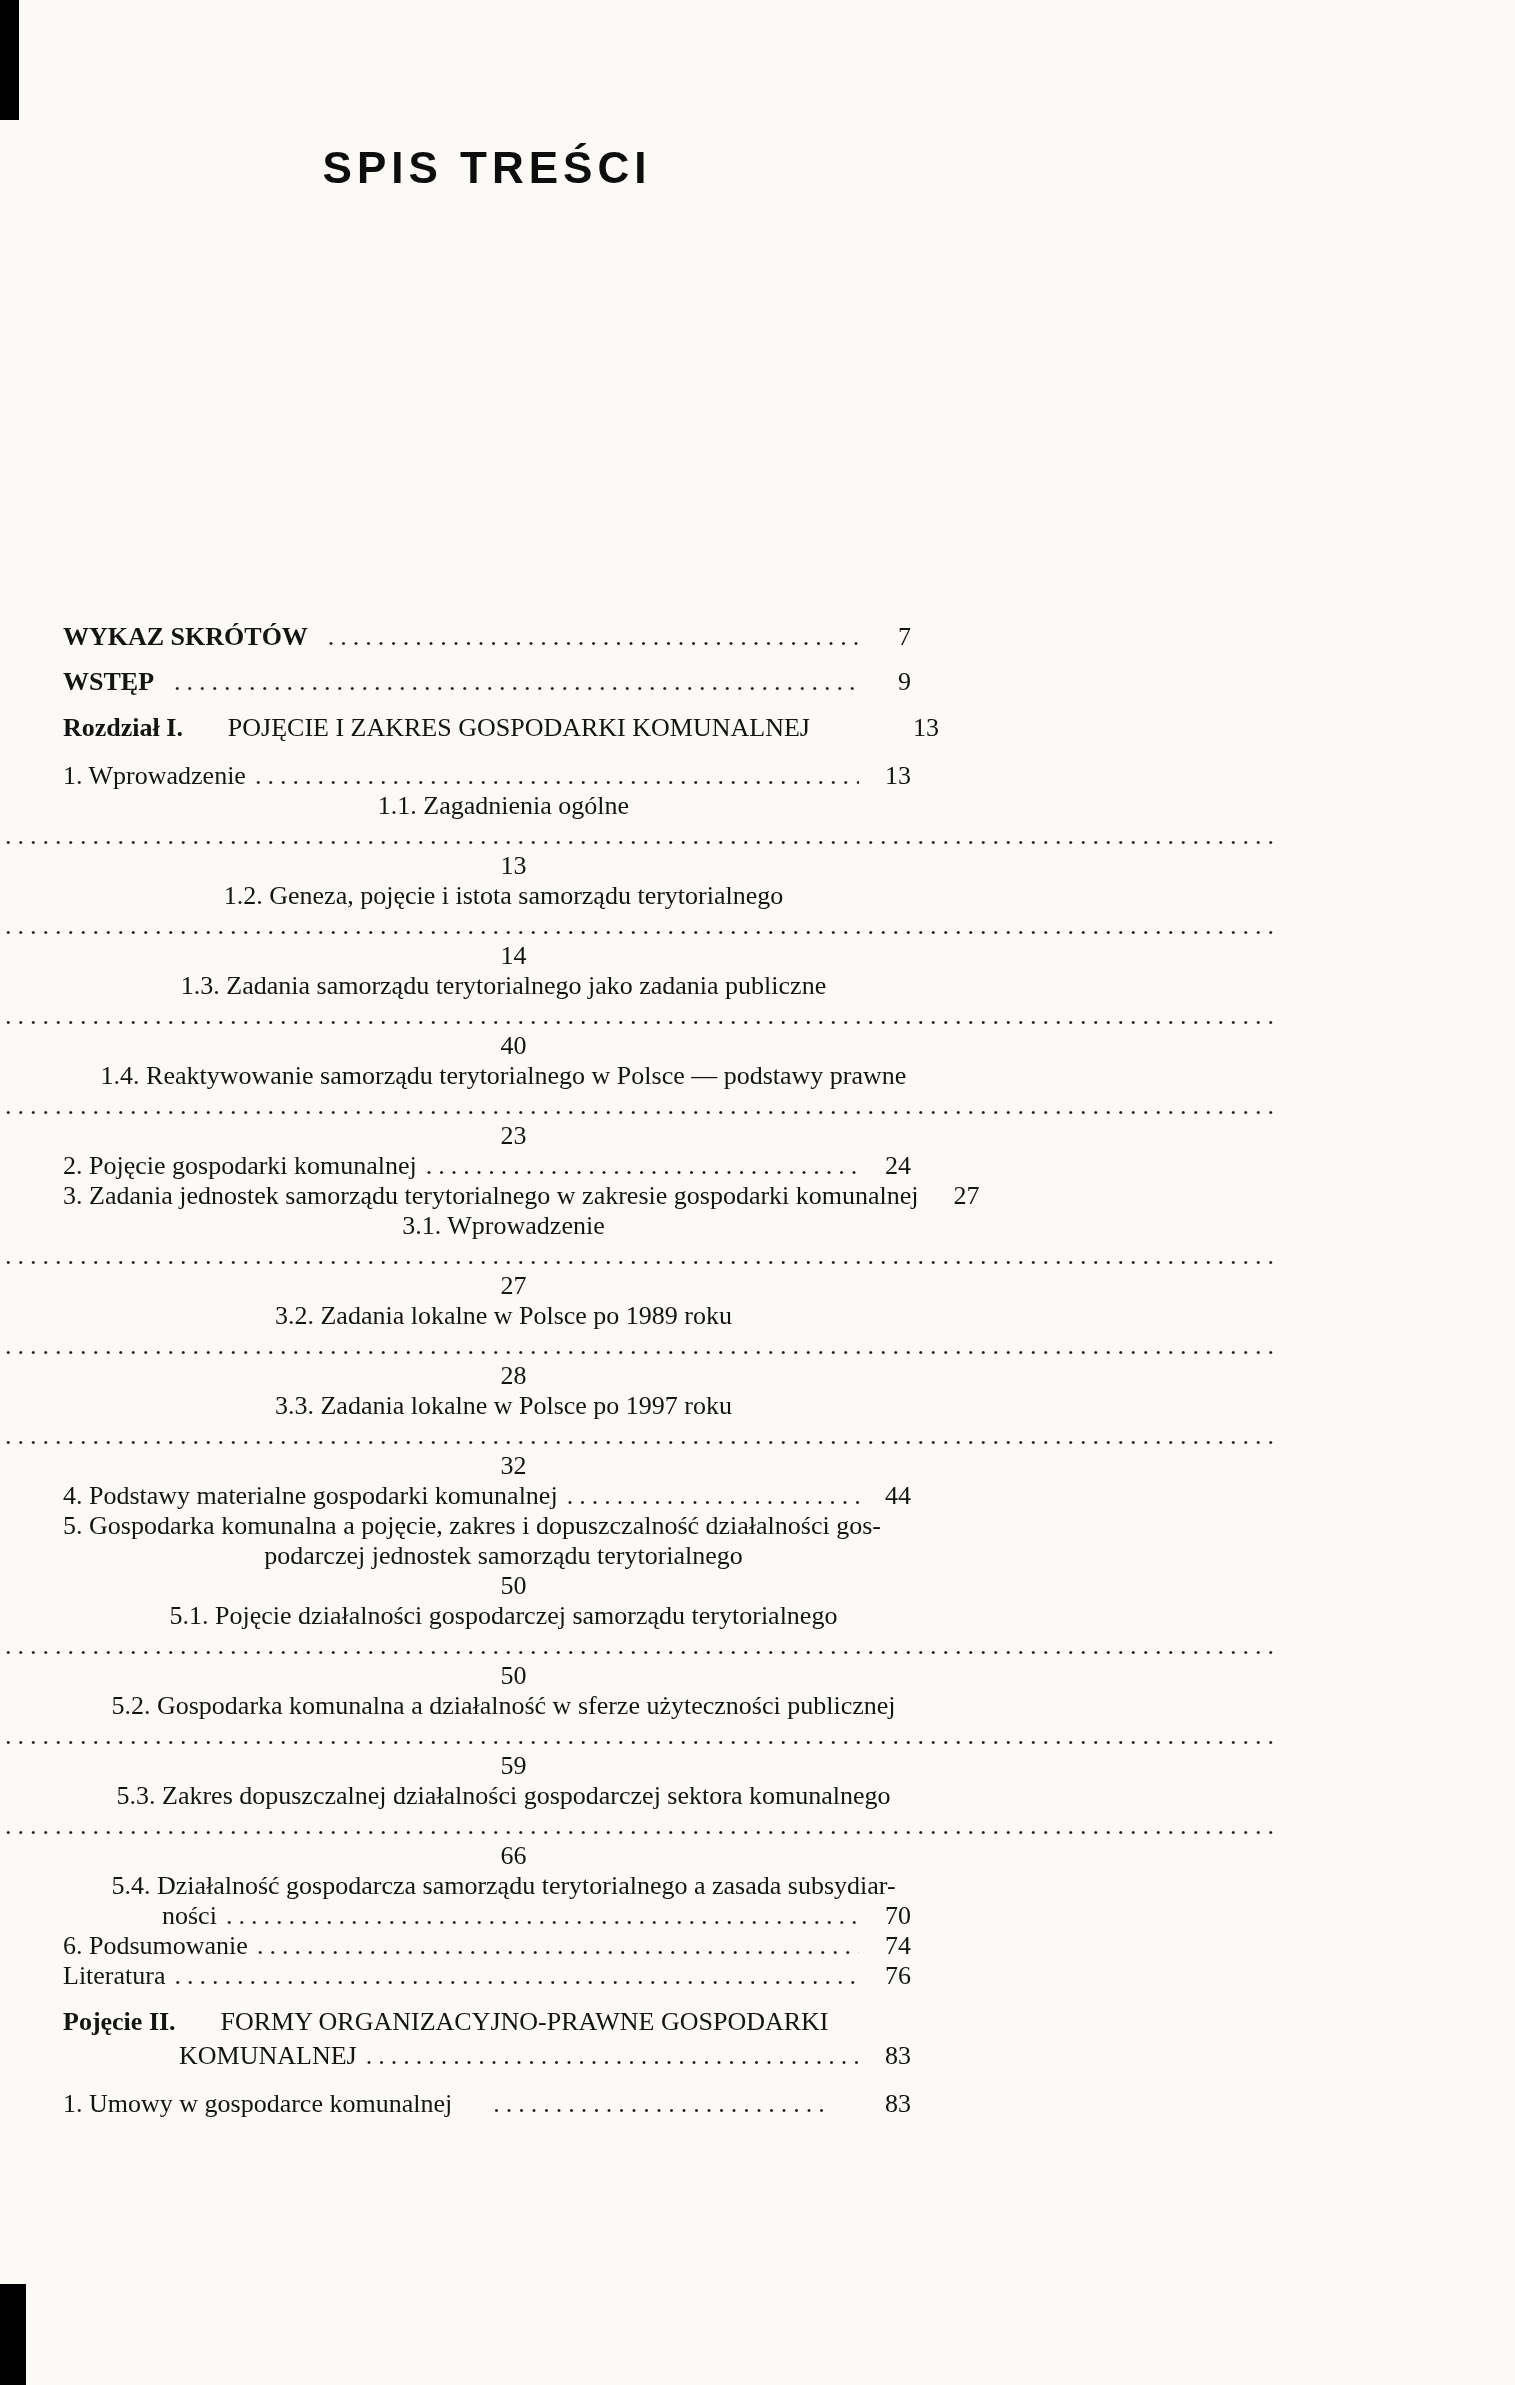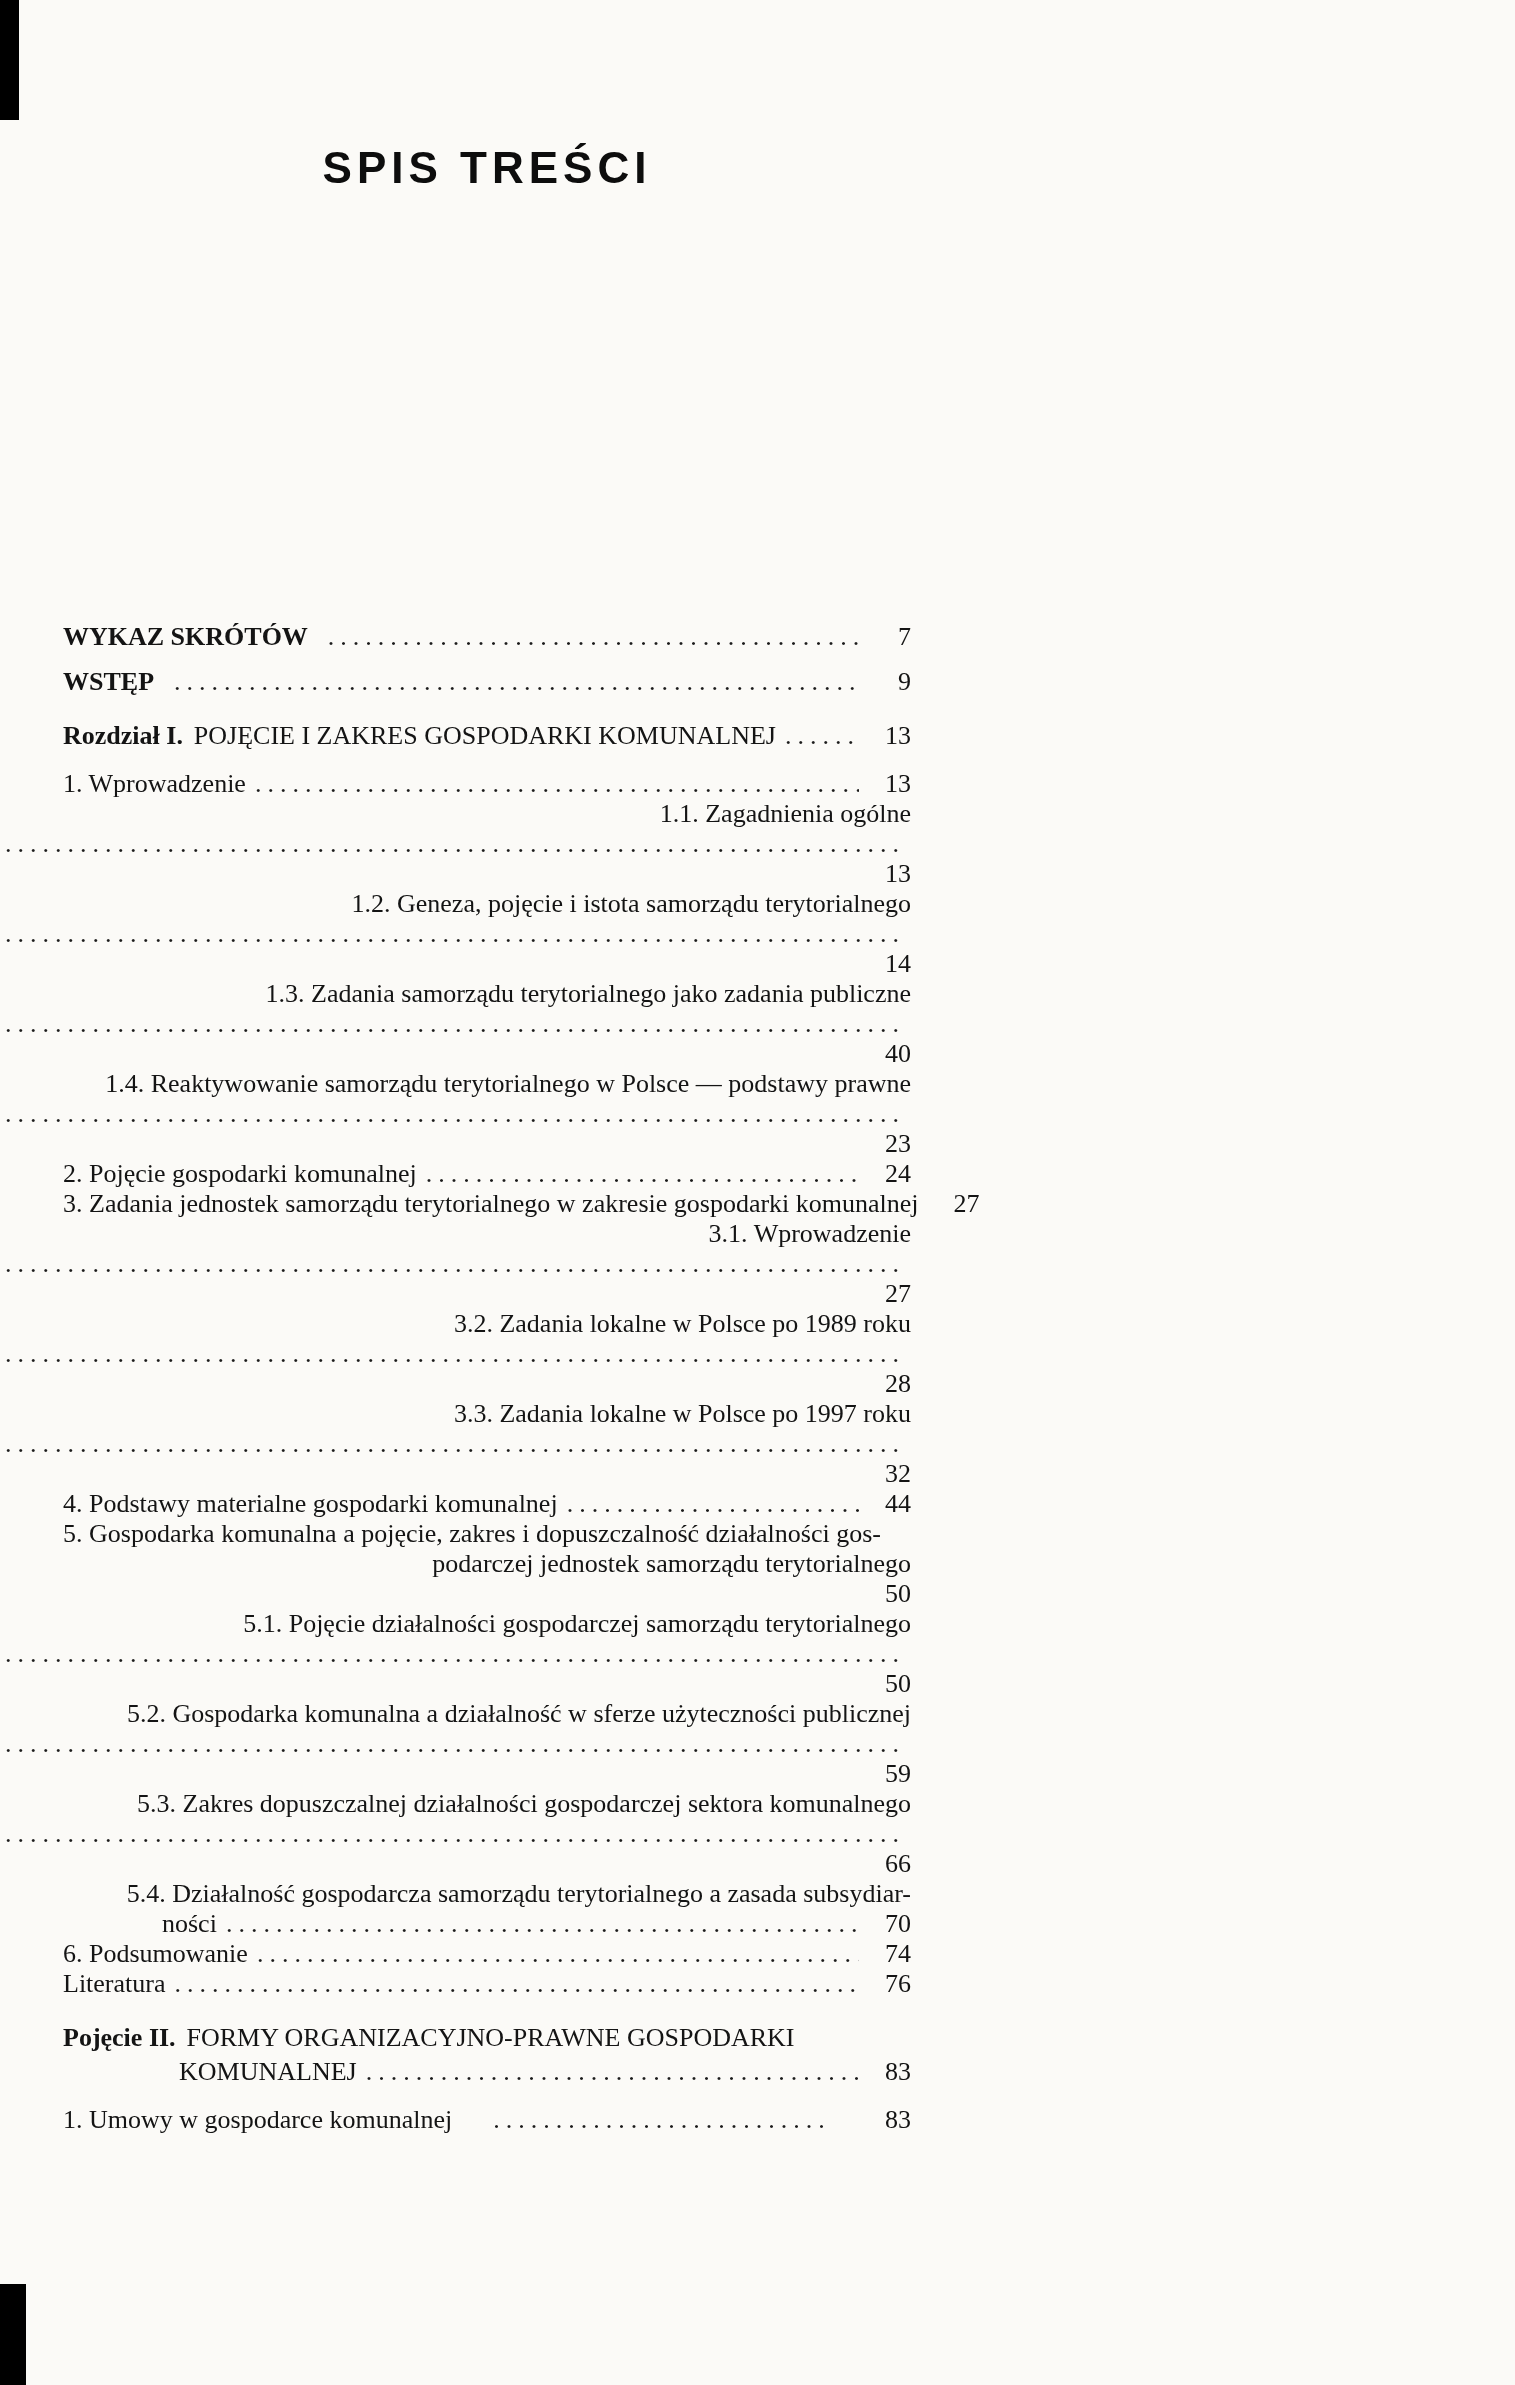--- a/index.html
+++ b/index.html
@@ -39,21 +39,21 @@
     font-size: 44px;
     line-height: 52px;
     letter-spacing: 5px;
     color: #0d0d0d;
   }
   .toc {
     margin-top: 428px;
   }
   .row {
     display: flex;
-    align-items: flex-end;
+    align-items: center;
     font-size: 26px;
     line-height: 30px;
     white-space: nowrap;
   }
   .seg-b { font-weight: 700; }
   .seg-b:empty, .seg-n:empty { display: none; }
   .seg-b:not(:empty) { margin-right: 0.42em; }
   .row .dots {
     flex: 1;
     overflow: hidden;
@@ -70,21 +70,21 @@
   .row .pg {
     min-width: 46px;
     text-align: right;
   }
   
   .t-sub, .t-cont1 { padding-left: 33px; flex-direction: column; }
   .t-cont2 { padding-left: 99px; }
   .t-chapter-cont { padding-left: 116px; }
   
   .t-front + .t-front { margin-top: 15px; }
-  .t-chapter { margin-top: 24px; }
+  .t-chapter { margin-top: 16px; gap: 34px; }
   .t-chapter + .t-item { margin-top: 18px; }
   .t-chapter-cont { margin-top: 4px; }
   .t-chapter-cont + .t-item { margin-top: 18px; gap: 32px; }
 </style>
 </head>
 <body>
 
 <div class="page">
   <div class="artifact top"></div>
   <div class="artifact bottom"></div>

